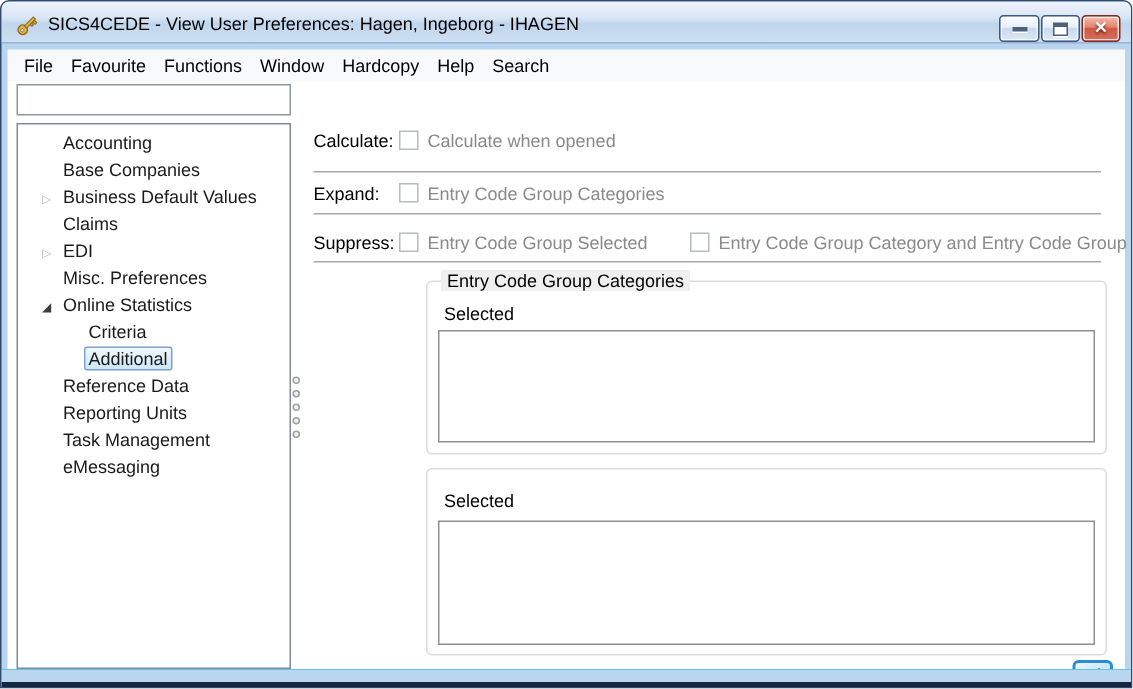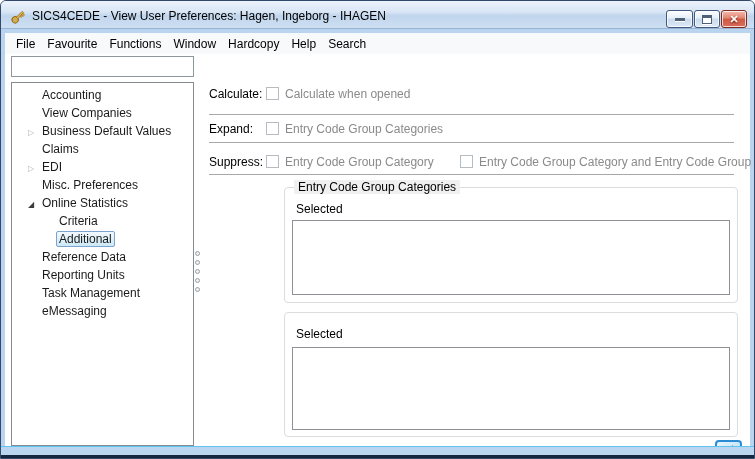--- a/index.html
+++ b/index.html
@@ -132,21 +132,21 @@
 
     <input class="filter-input" type="text" value="" style="">
 
     <div class="tree-panel">
       <div class="tree-item">
         <span class="tw"></span>
         <span class="tree-label">Accounting</span>
       </div>
       <div class="tree-item">
         <span class="tw"></span>
-        <span class="tree-label">View Companies</span>
+        <span class="tree-label">Base Companies</span>
       </div>
       <div class="tree-item">
         <span class="tw arrow-collapsed"></span>
         <span class="tree-label">Business Default Values</span>
       </div>
       <div class="tree-item">
         <span class="tw"></span>
         <span class="tree-label">Claims</span>
       </div>
       <div class="tree-item">
@@ -205,21 +205,21 @@
     <div class="row row-2">
       <span class="lbl">Expand:</span>
       <span class="cb cb-a"></span>
       <span class="cap cap-a">Entry Code Group Categories</span>
     </div>
     <div class="sep sep-2"></div>
 
     <div class="row row-3">
       <span class="lbl">Suppress:</span>
       <span class="cb cb-a"></span>
-      <span class="cap cap-a">Entry Code Group Category</span>
+      <span class="cap cap-a">Entry Code Group Selected</span>
       <span class="cb cb-b"></span>
       <span class="cap cap-b">Entry Code Group Category and Entry Code Group</span>
     </div>
     <div class="sep sep-3"></div>
 
     <div class="groupbox group-1">
       <span class="group-title">Entry Code Group Categories</span>
       <span class="selected-label">Selected</span>
       <div class="listbox"></div>
     </div>

